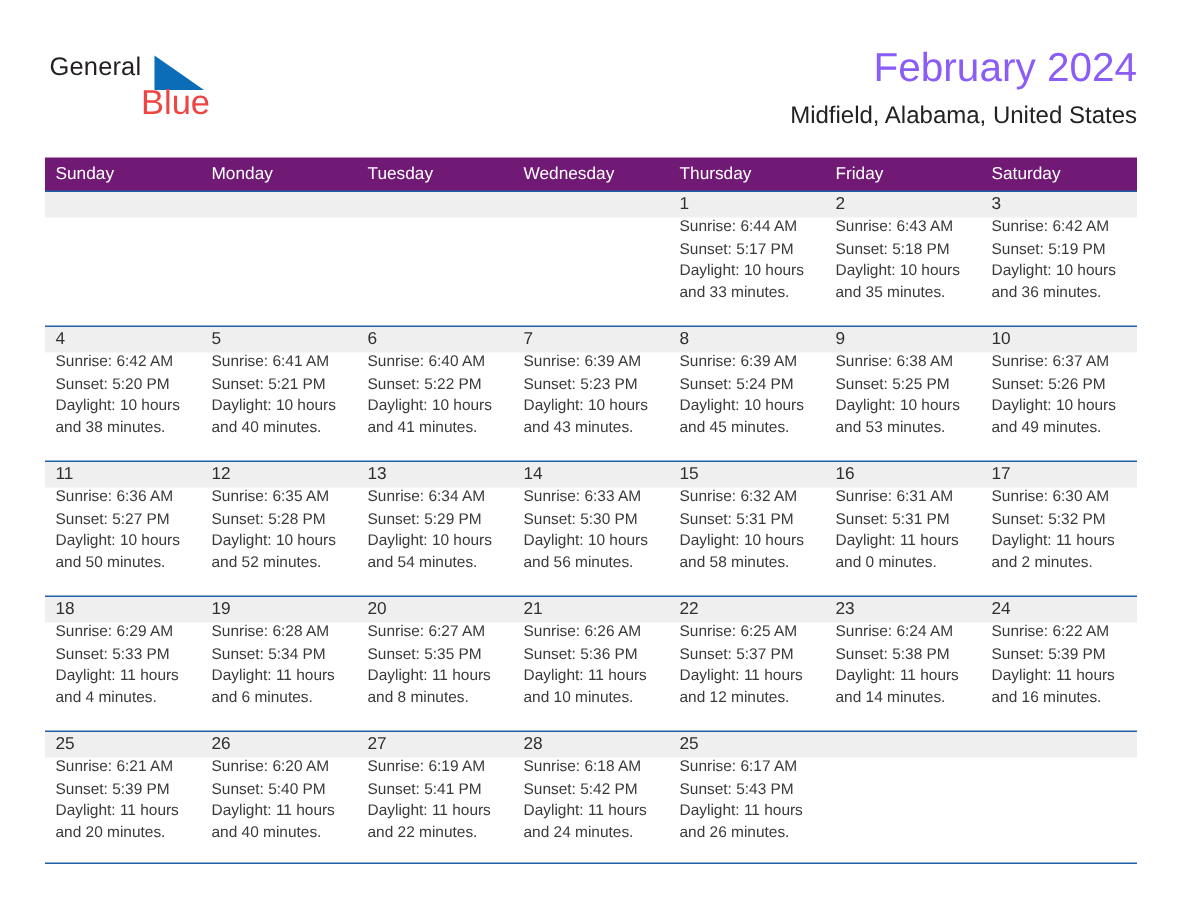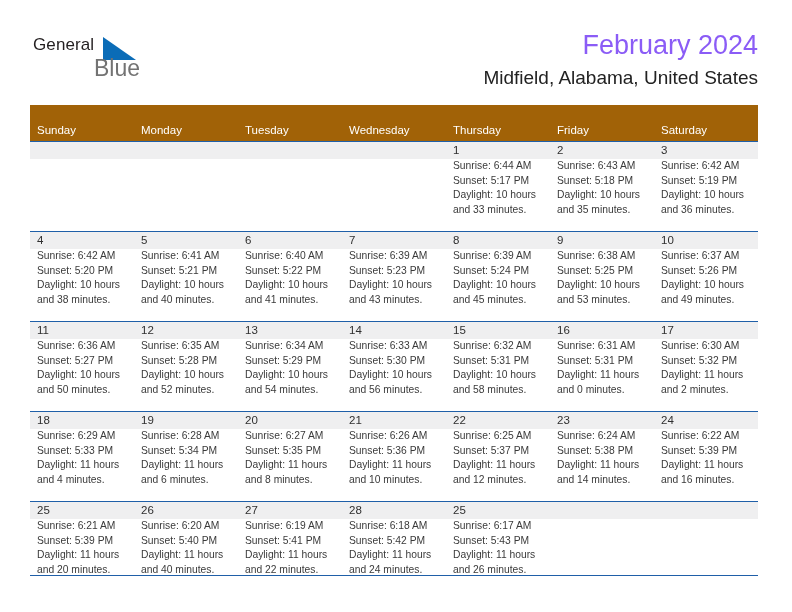--- a/index.html
+++ b/index.html
@@ -51,63 +51,63 @@
     width: 0;
     height: 0;
     border-left: 33px solid #0b6cb7;
     border-top: 23px solid transparent;
   }
   .brand-blue {
     position: absolute;
     left: 61px;
     top: 20px;
     font-size: 23px;
-    color: #737373;
+    color: #ef4444;
     font-family: "Liberation Sans", sans-serif;
   }
 
   .title-block {
     position: absolute;
     right: 0;
     top: 0;
     text-align: right;
   }
   .month-title {
     font-size: 27px;
     color: #8b5cf6;
     line-height: 34px;
     white-space: nowrap;
   }
   .location-title {
-    font-size: 19px;
+    font-size: 16px;
     color: #222222;
     line-height: 22px;
     margin-top: 5px;
     white-space: nowrap;
   }
 
   
   .calendar {
     position: absolute;
     left: 30px;
     top: 105px;
     width: 728px;
   }
   table.cal {
     width: 728px;
     border-collapse: collapse;
     table-layout: fixed;
   }
   table.cal th {
-    background: #a16207;
+    background: #701a75;
     color: #ffffff;
     font-size: 11.5px;
     font-weight: normal;
     text-align: left;
-    padding: 19px 0 5px 7px;
+    padding: 5px 0 5px 7px;
     height: 21px;
     border: none;
   }
   table.cal td {
     vertical-align: top;
     padding: 0;
     border-top: 1.3px solid #1f5fa8;
     height: 90px;
     width: 104px;
   }

